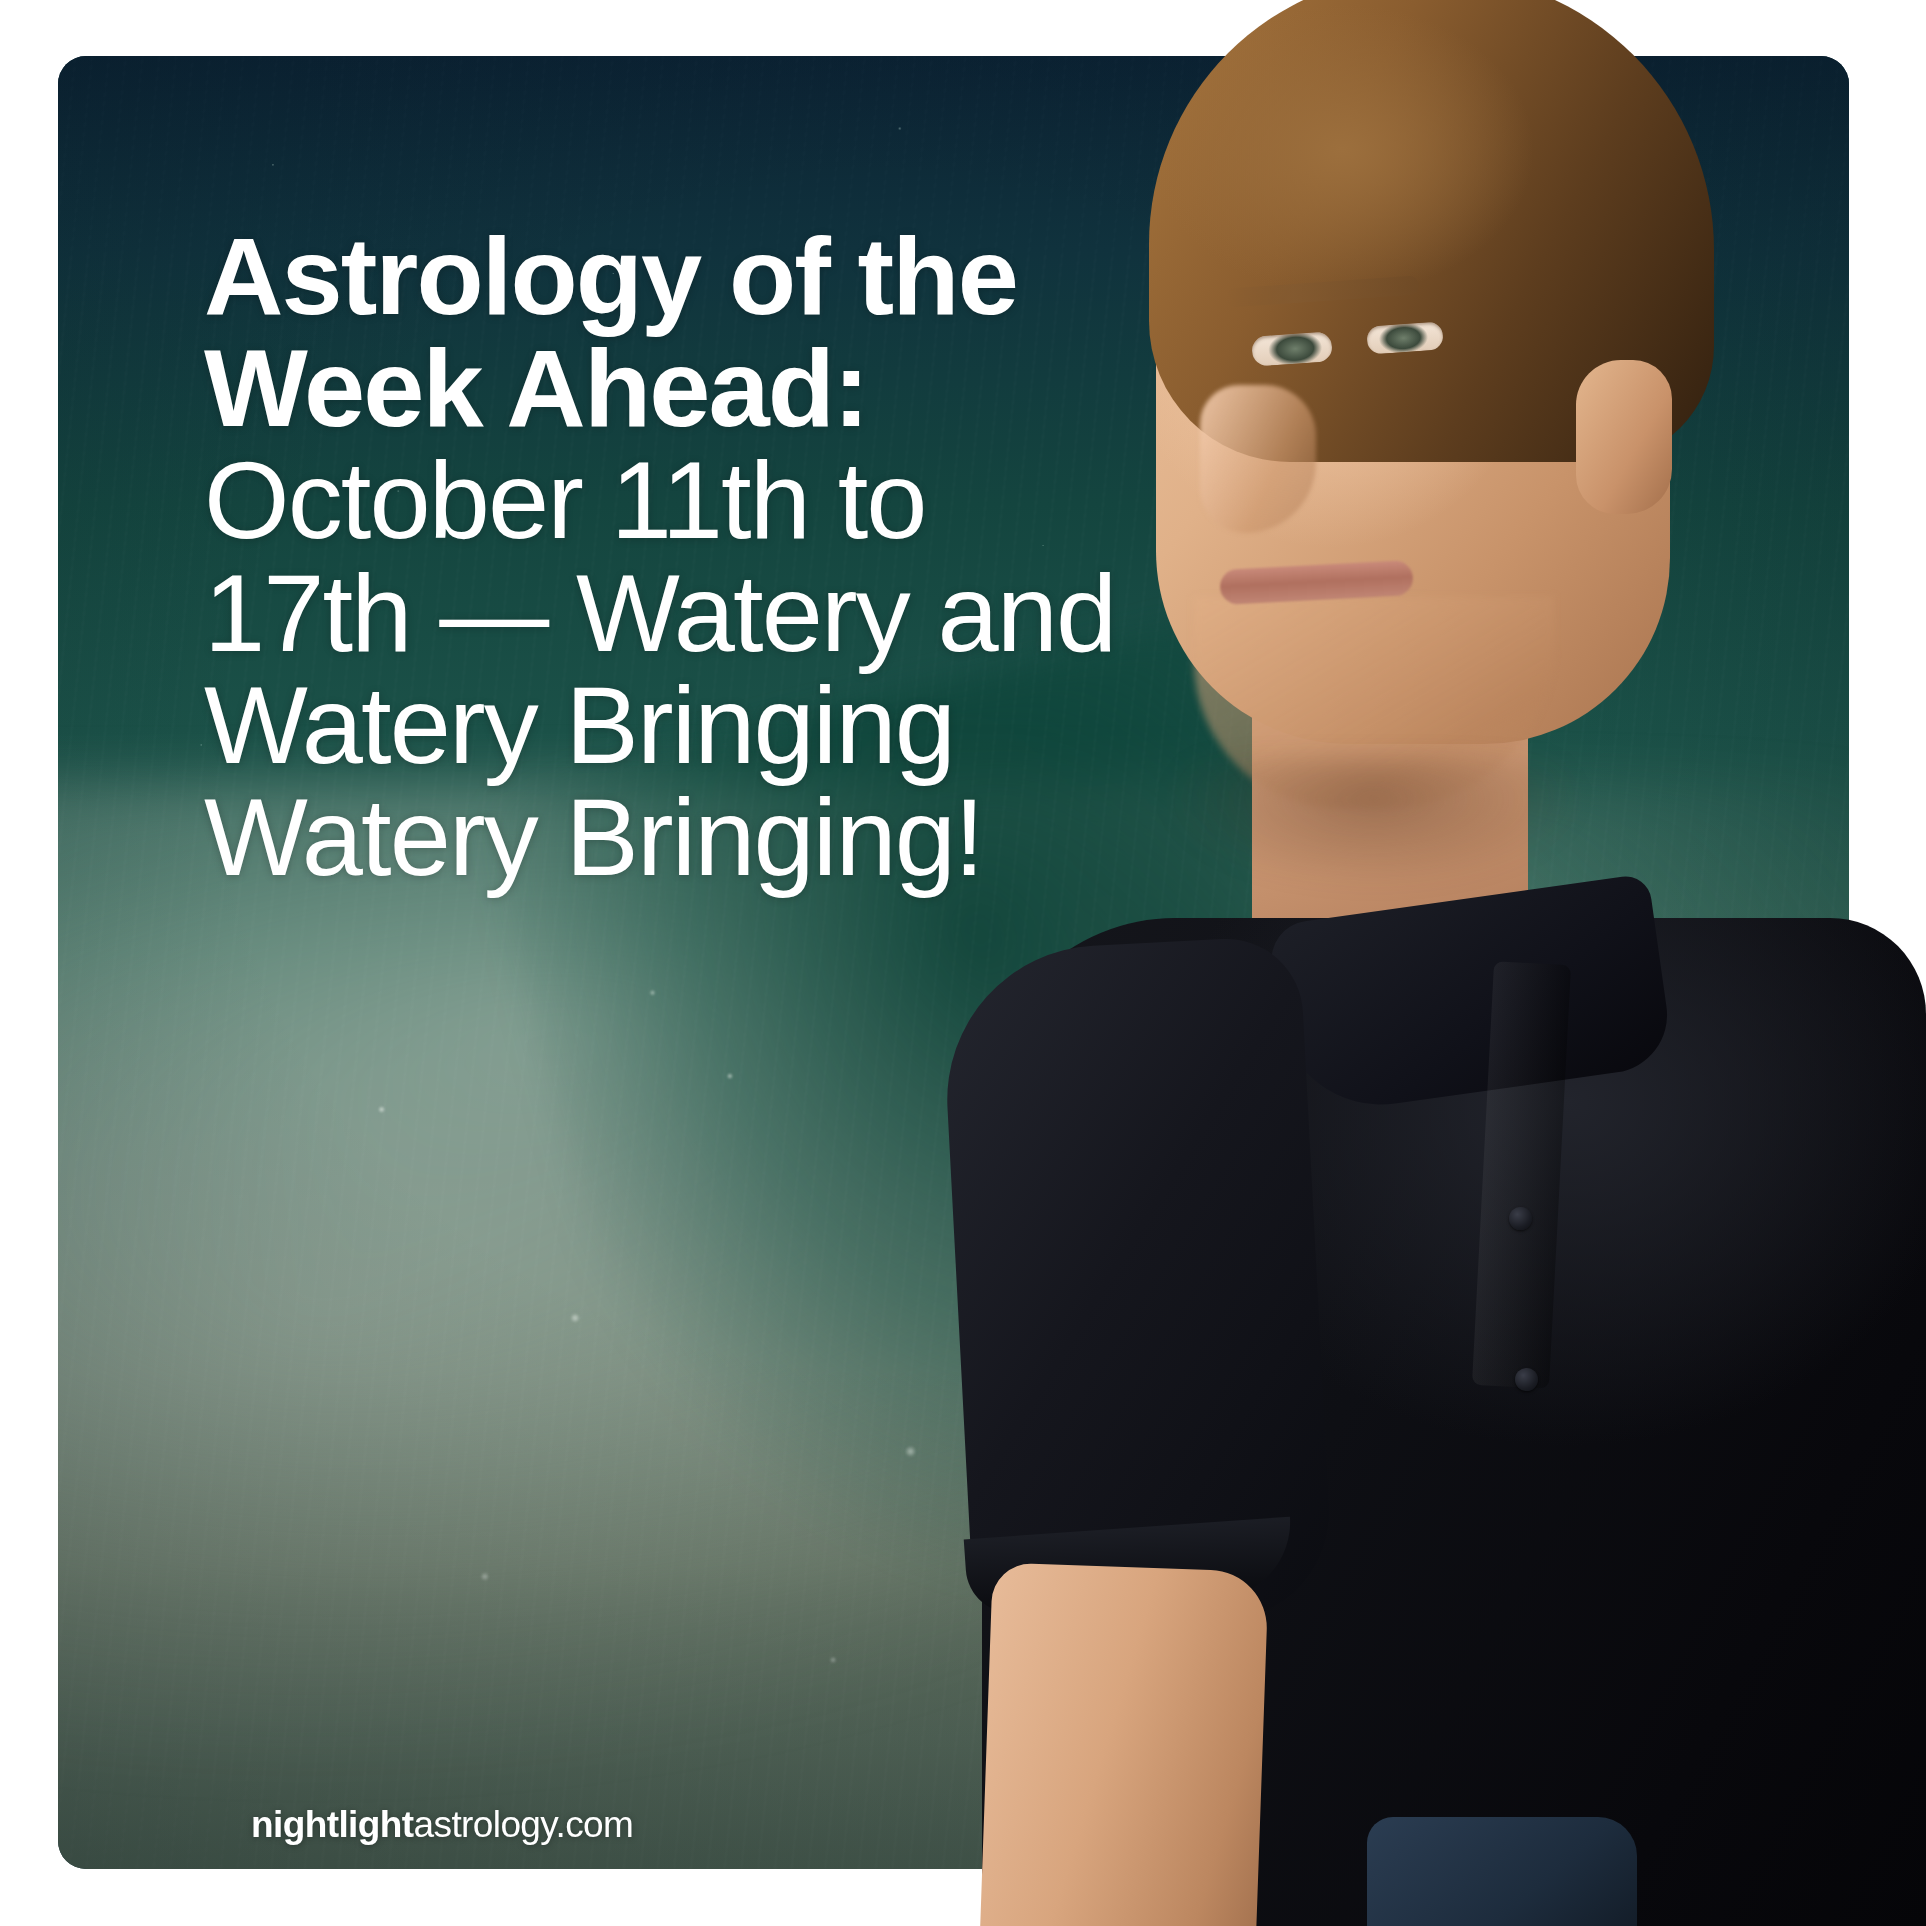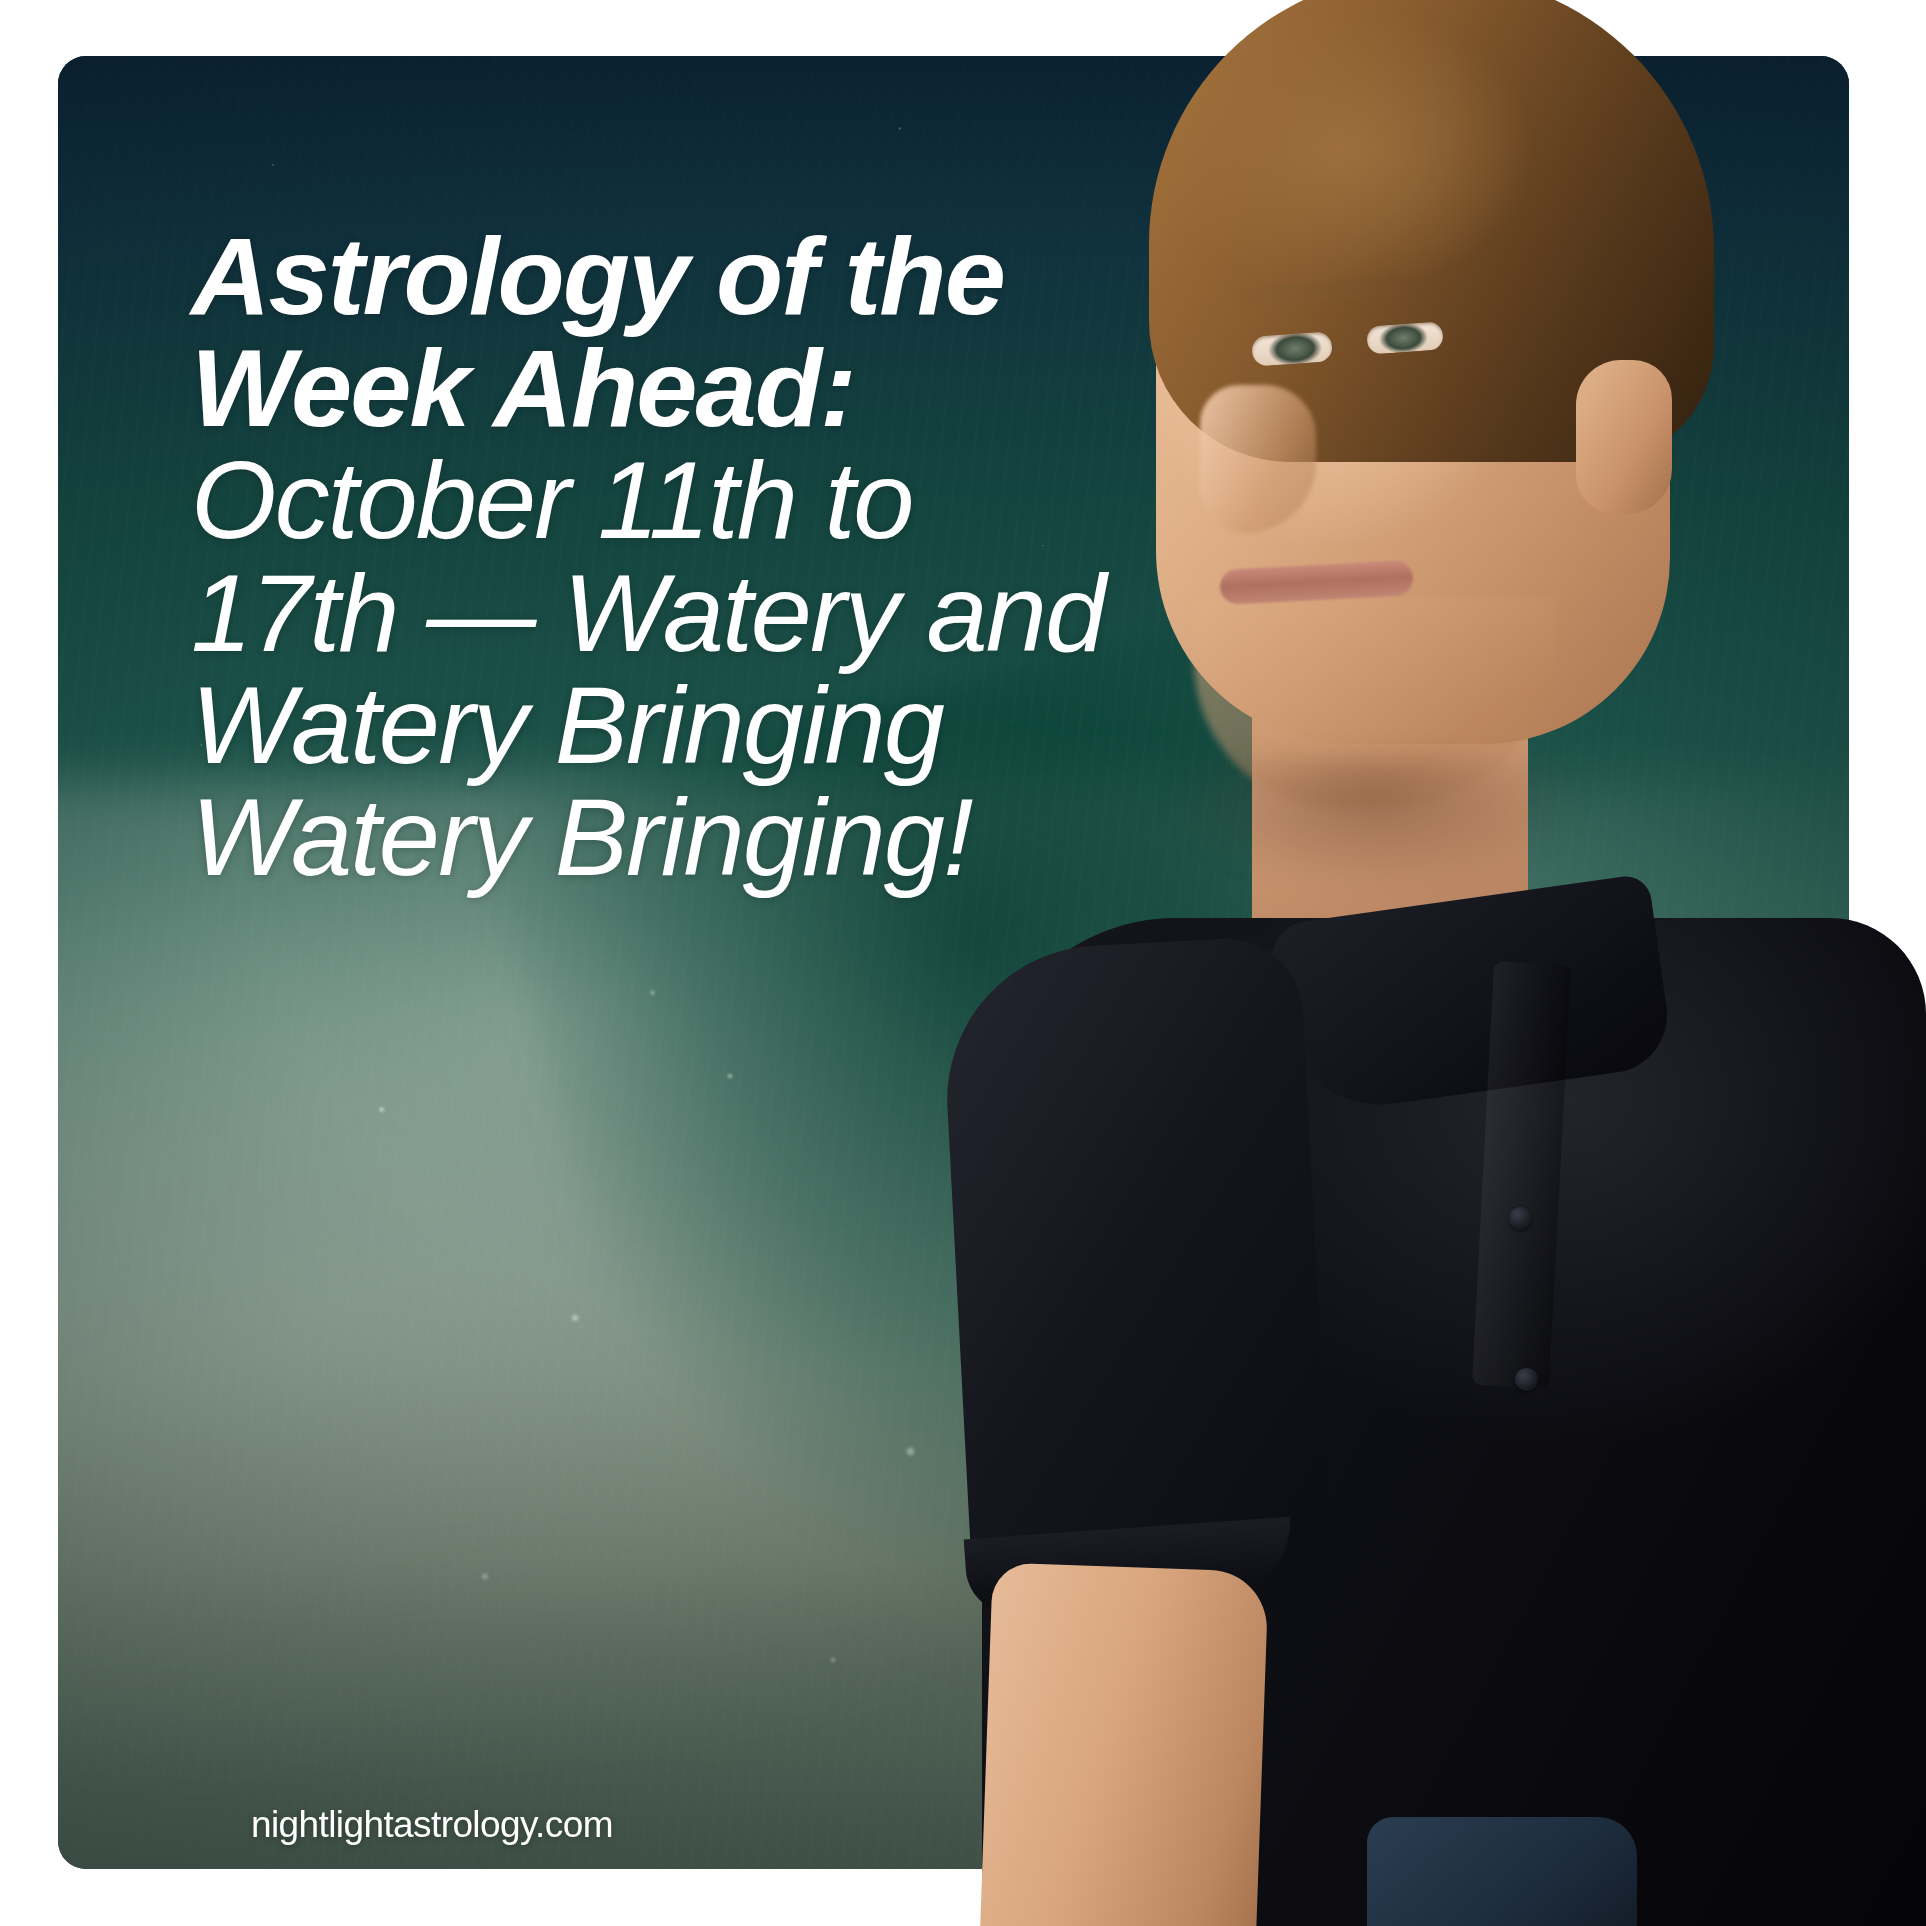--- a/index.html
+++ b/index.html
@@ -83,21 +83,21 @@
       radial-gradient(circle 1.9px at 8%  38%, rgba(195,228,218,.42), rgba(0,0,0,0) 70%),
       radial-gradient(circle 1.3px at 40% 36%, rgba(200,230,220,.45), rgba(0,0,0,0) 70%);
     opacity:.85;
   }
   .wave-vignette{
     position:absolute;inset:0;
     background:radial-gradient(ellipse 90% 80% at 46% 40%, rgba(0,0,0,0) 40%, rgba(4,18,24,.30) 100%);
   }
 
   
-  .copy{position:absolute;left:133px;top:164px;width:1169px;font-style:italic;}
+  .copy{position:absolute;left:146px;top:164px;width:1169px;}
   .headline{
     margin:0;
     font-family:"Liberation Sans",sans-serif;
     font-weight:700;
     font-size:110px;
     line-height:1.02;
     letter-spacing:-1.9px;
     color:#ffffff;
     text-shadow:0 1.3px 9px rgba(0,0,0,.22);
   }
@@ -115,21 +115,21 @@
   
   .brand{
     position:absolute;left:193px;top:1748px;
     font-family:"Liberation Sans",sans-serif;
     font-size:37px;
     color:#ffffff;
     letter-spacing:-0.6px;
     white-space:nowrap;
     text-shadow:0 1.3px 6.4px rgba(0,0,0,.35);
   }
-  .brand .b-bold{font-weight:400;}
+  .brand .b-bold{font-weight:700;}
   .brand .b-light{font-weight:300;}
 
   
   .person{position:absolute;left:918px;top:0;width:1008px;height:1926px;}
 
   .p-neck{
     position:absolute;left:334px;top:629px;width:276px;height:398px;
     background:linear-gradient(160deg,#d9a783 0%,#c38f6b 55%,#a87353 100%);
     border-radius:58px 58px 26px 26px;
   }

